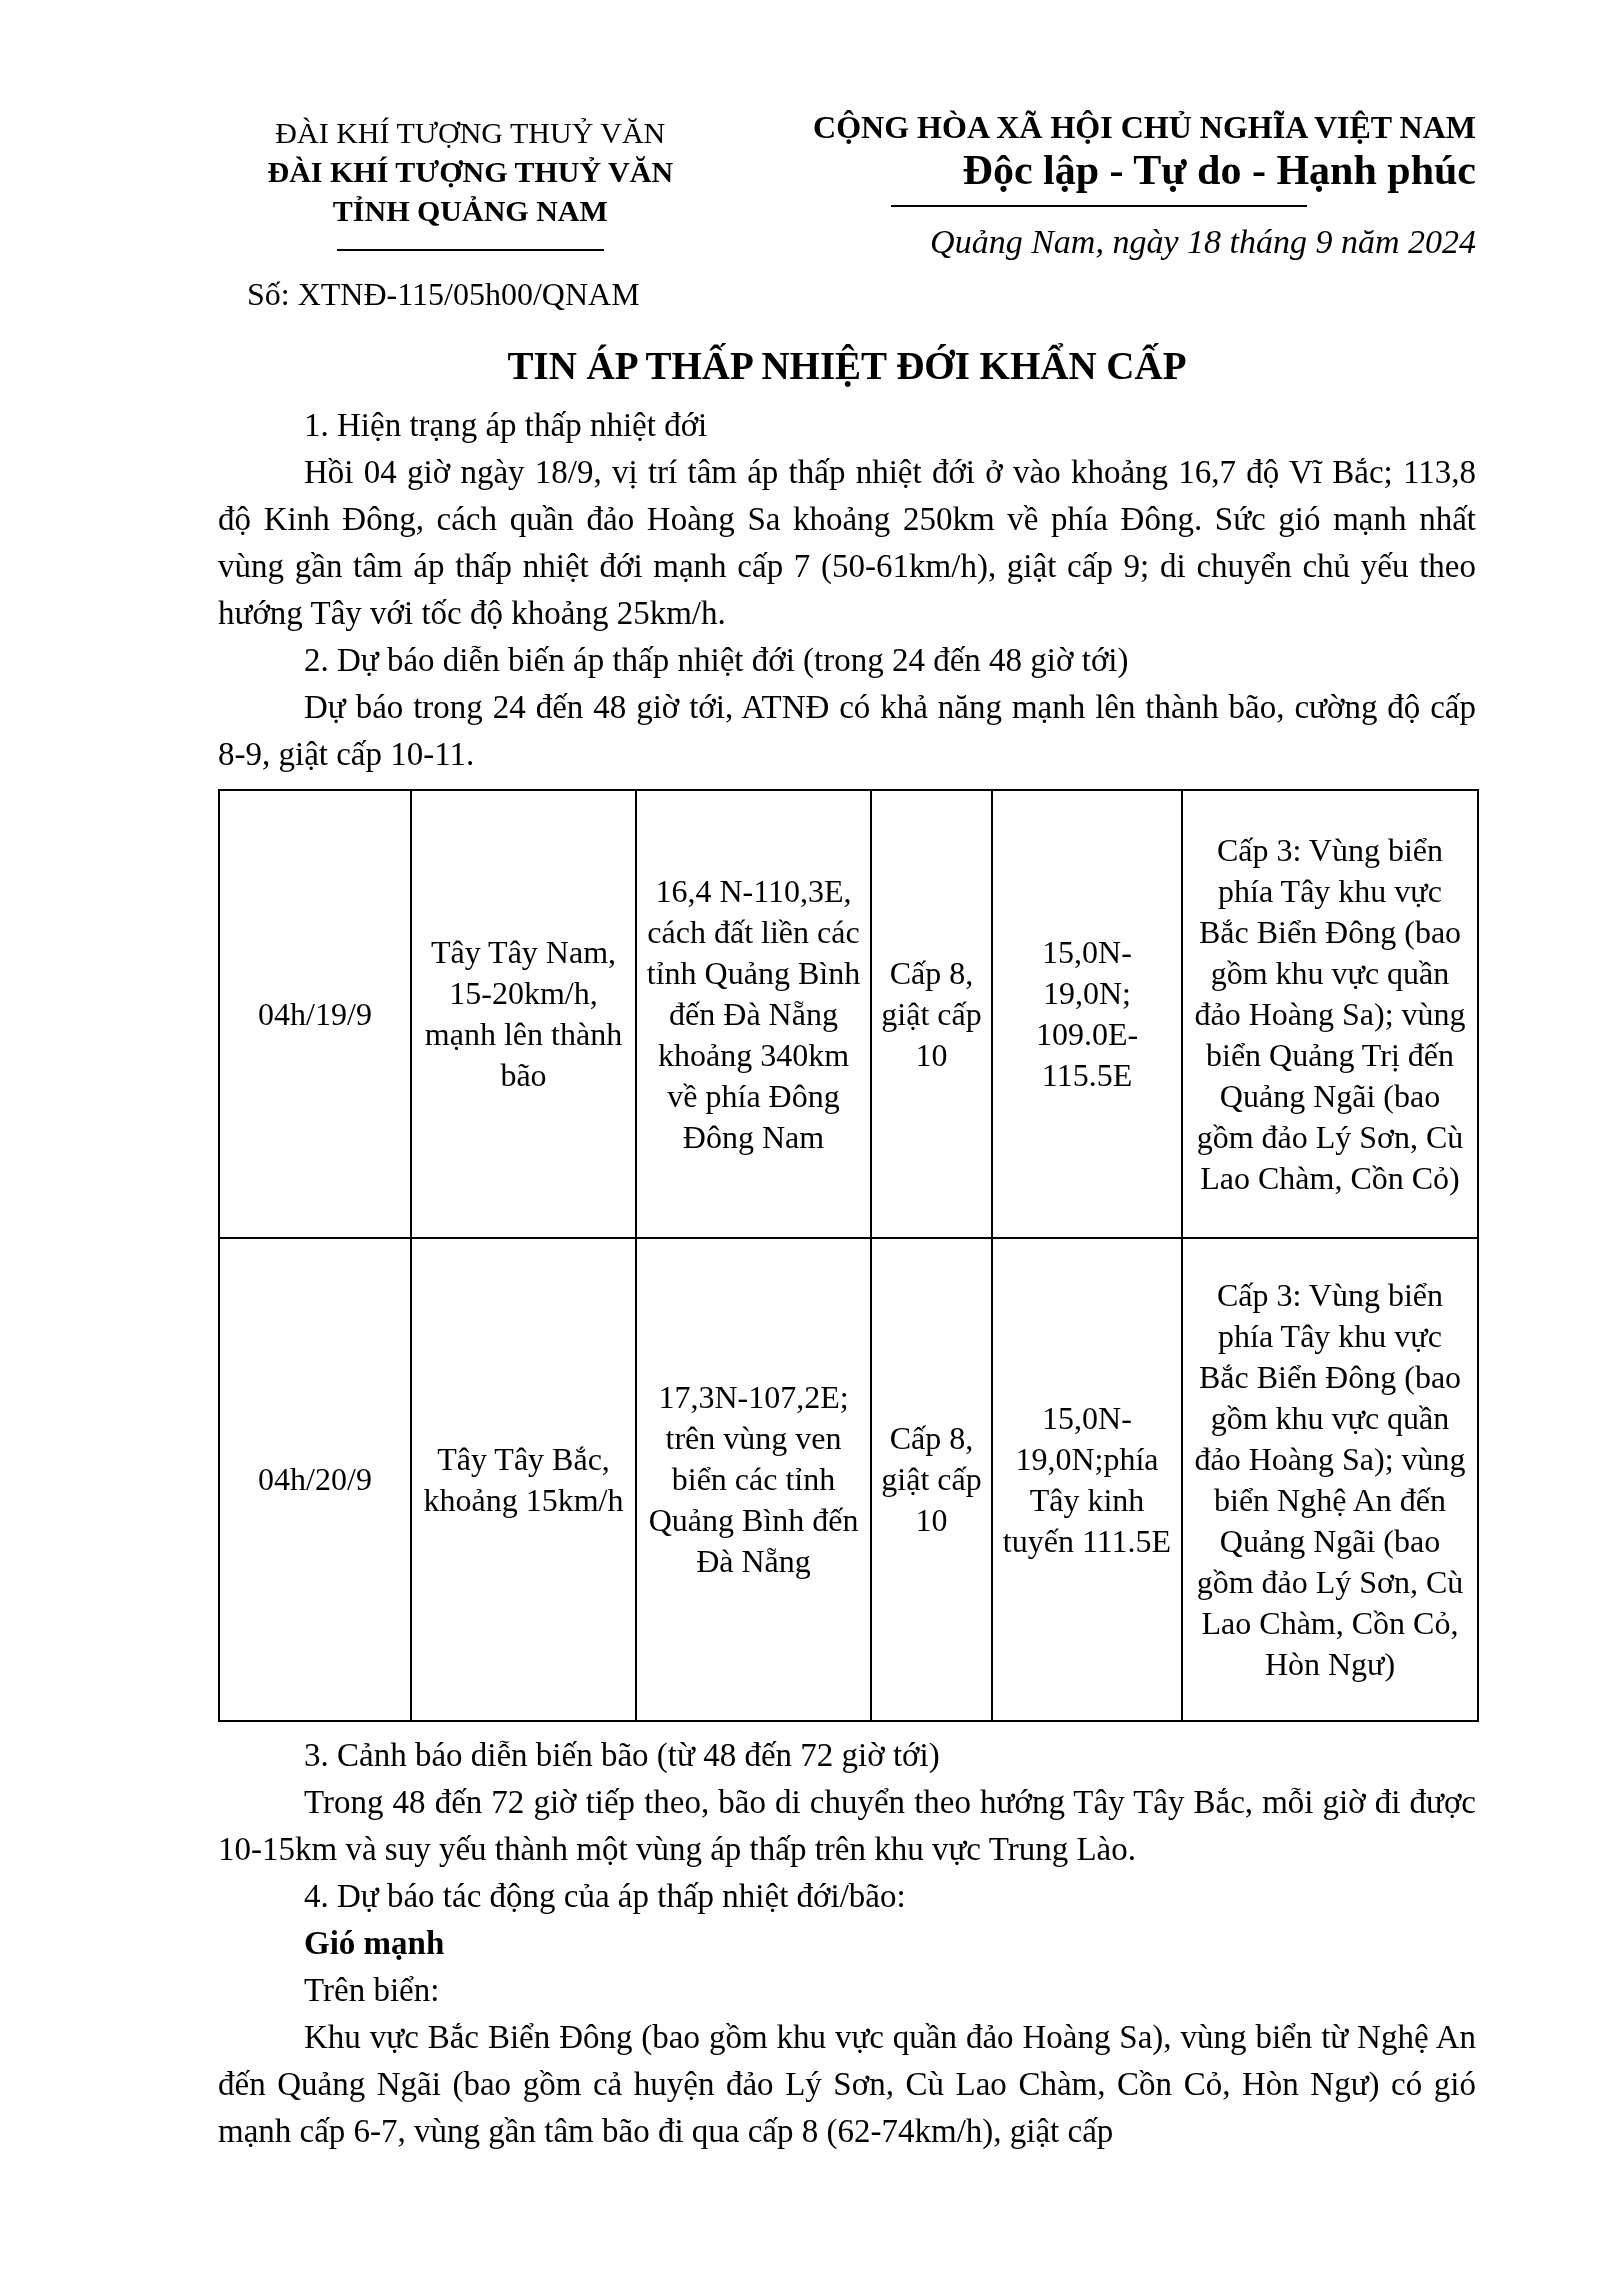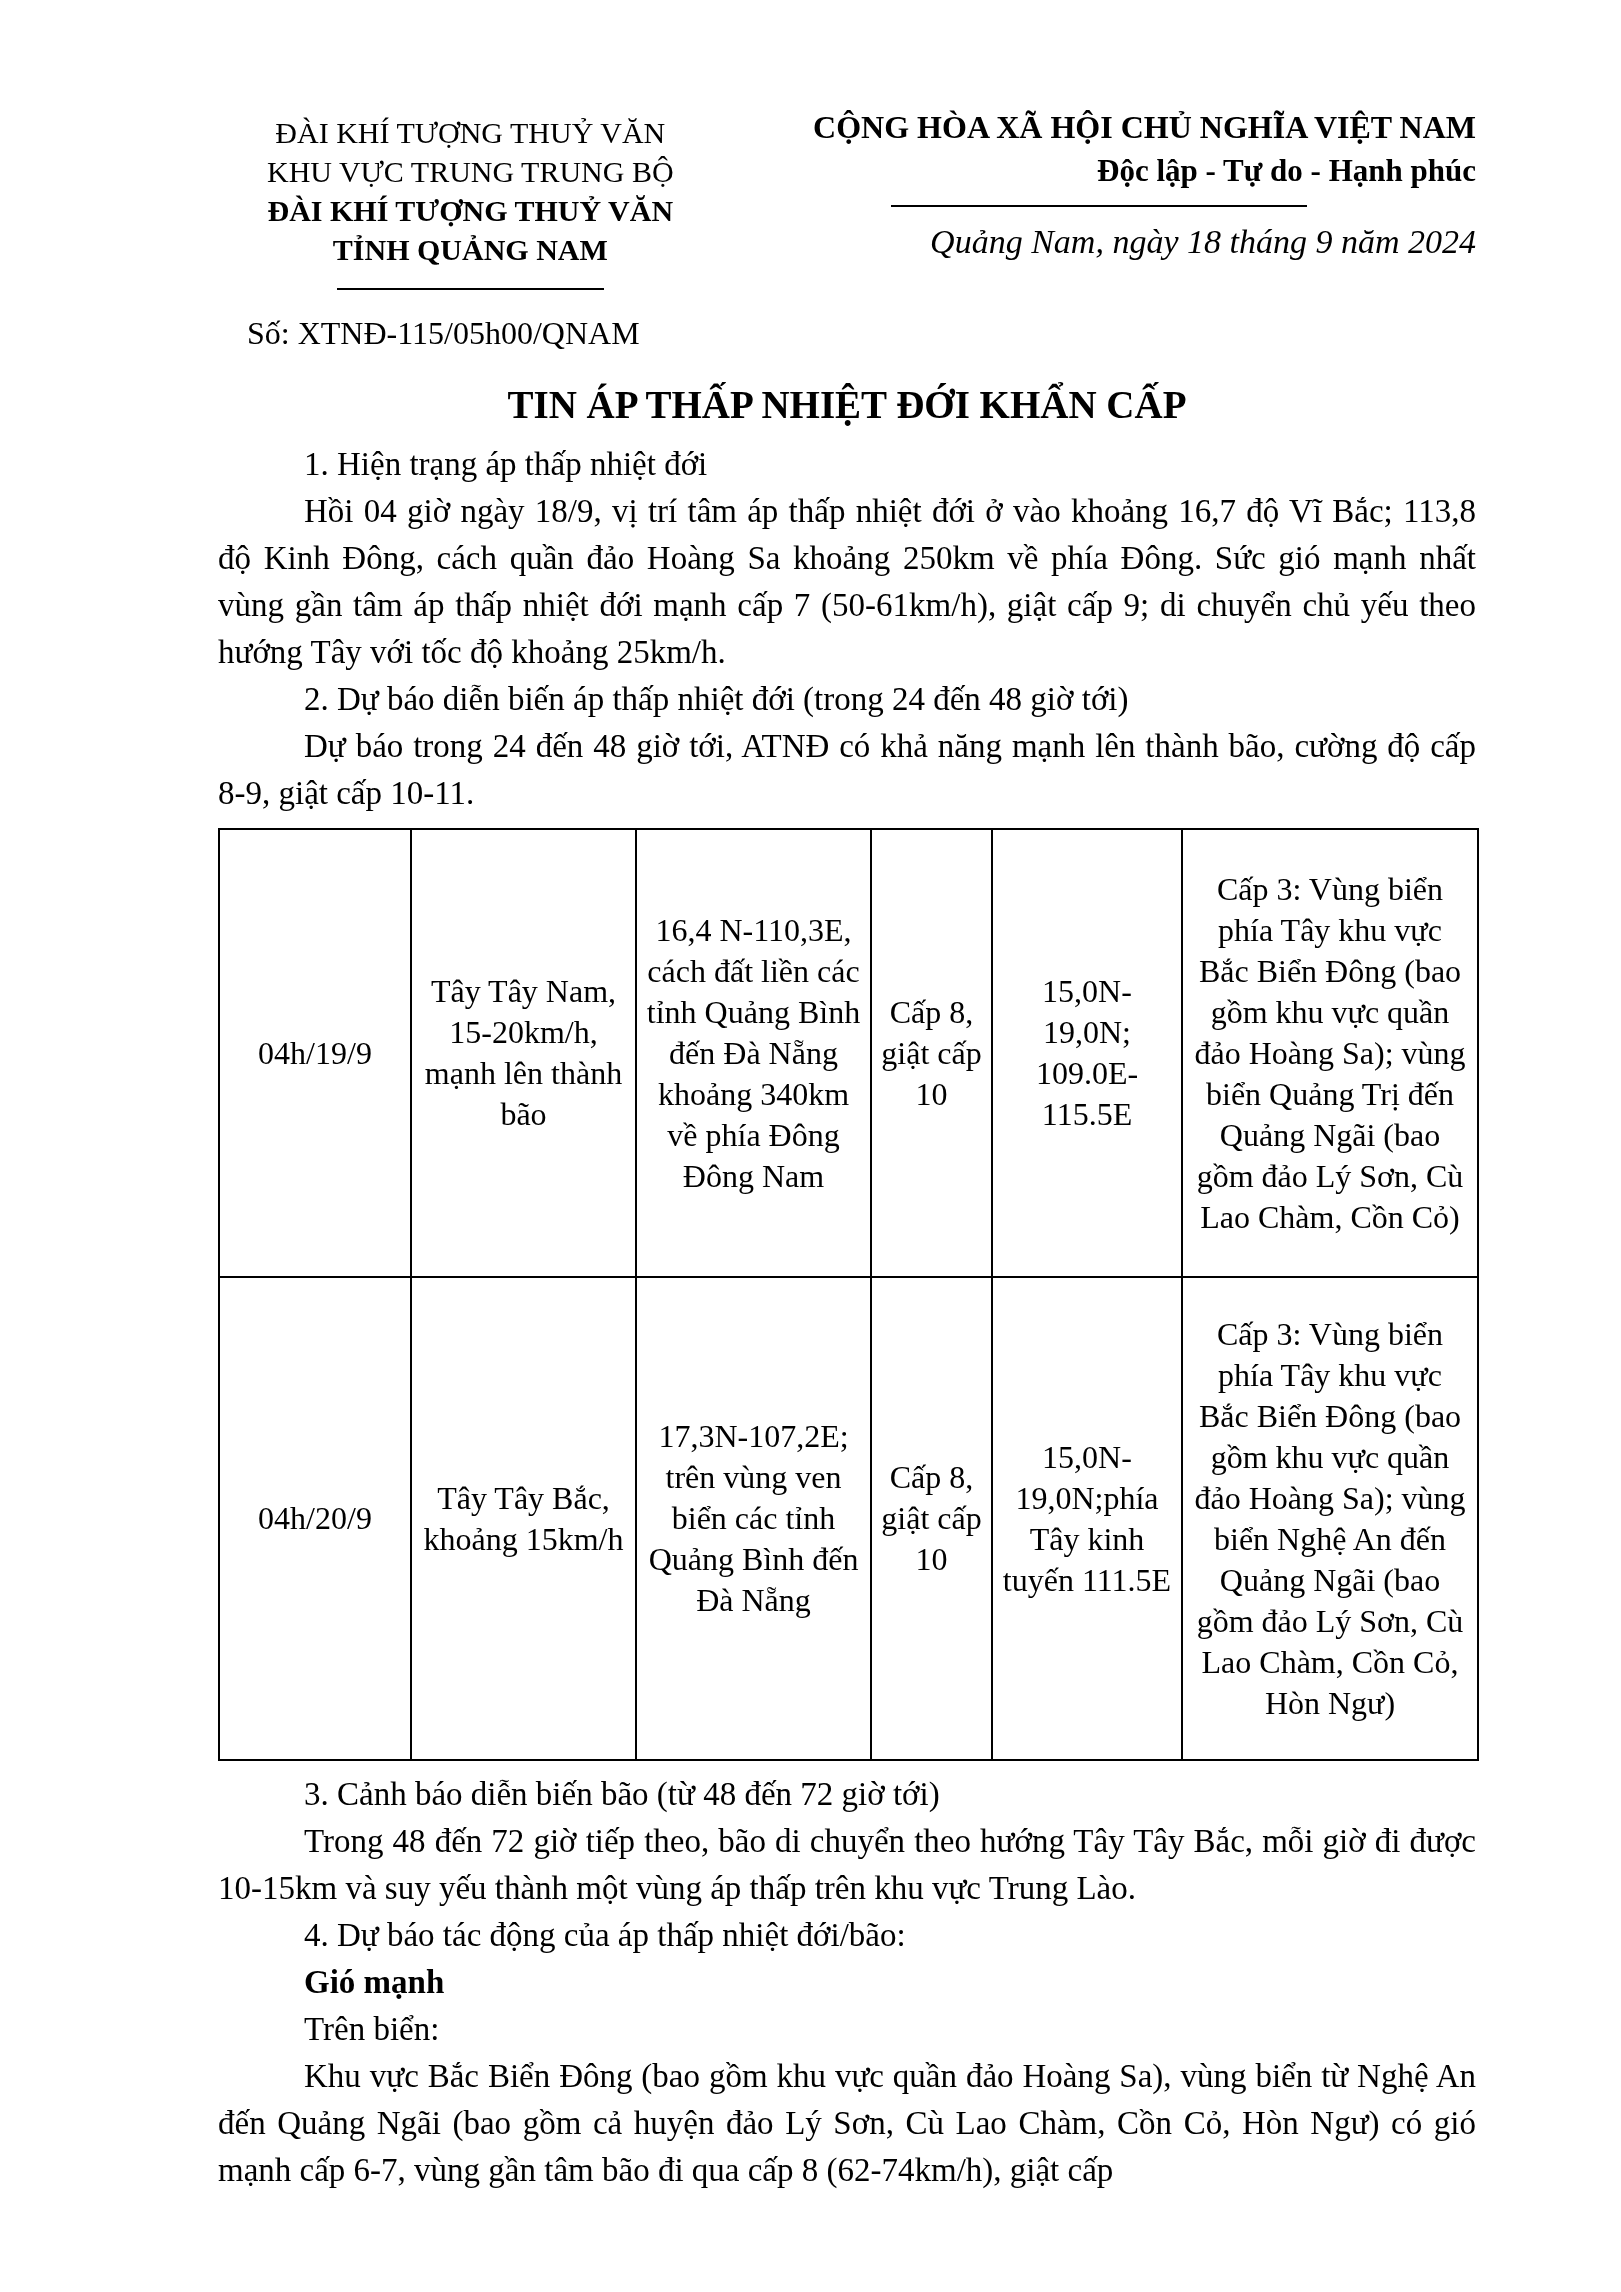--- a/index.html
+++ b/index.html
@@ -30,21 +30,21 @@
   .sep-left {
     width: 267px; border: none; border-top: 2.9px solid #000;
     margin: 19.6px auto 23.5px auto;
   }
   .doc-number {
     text-align: left; font-size: 32px; line-height: 39px;
     padding-left: 29px; white-space: nowrap;
   }
 
   .hright .hr1 { font-size: 32px; font-weight: bold; line-height: 41px; white-space: nowrap; }
-  .hright .hr2 { font-size: 31px; font-weight: bold; line-height: 45px; }
+  .hright .hr2 { font-size: 42px; font-weight: bold; line-height: 45px; }
   .sep-right {
     width: 416px; border: none; border-top: 2.9px solid #000;
     margin: 11.8px auto 13.7px auto;
   }
   .dateline { font-style: italic; font-size: 34px; line-height: 43px; }
 
   
   .doc-title {
     text-align: center;
     font-size: 39px;
@@ -93,21 +93,20 @@
   .after-table { margin-top: 9.8px; }
 </style>
 </head>
 <body>
 
 <div class="page">
 
   <div class="doc-header">
     <div class="hleft">
       <div class="hl">ĐÀI KHÍ TƯỢNG THUỶ VĂN</div>
-      <div class="hl">KHU VỰC TRUNG TRUNG BỘ</div>
       <div class="hl bold">ĐÀI KHÍ TƯỢNG THUỶ VĂN</div>
       <div class="hl bold">TỈNH QUẢNG NAM</div>
       <hr class="sep-left">
       <div class="doc-number">Số: XTNĐ-115/05h00/QNAM</div>
     </div>
     <div class="hright">
       <div class="hr1">CỘNG HÒA XÃ HỘI CHỦ NGHĨA VIỆT NAM</div>
       <div class="hr2">Độc lập - Tự do - Hạnh phúc</div>
       <hr class="sep-right">
       <div class="dateline">Quảng Nam, ngày 18 tháng 9 năm 2024</div>

